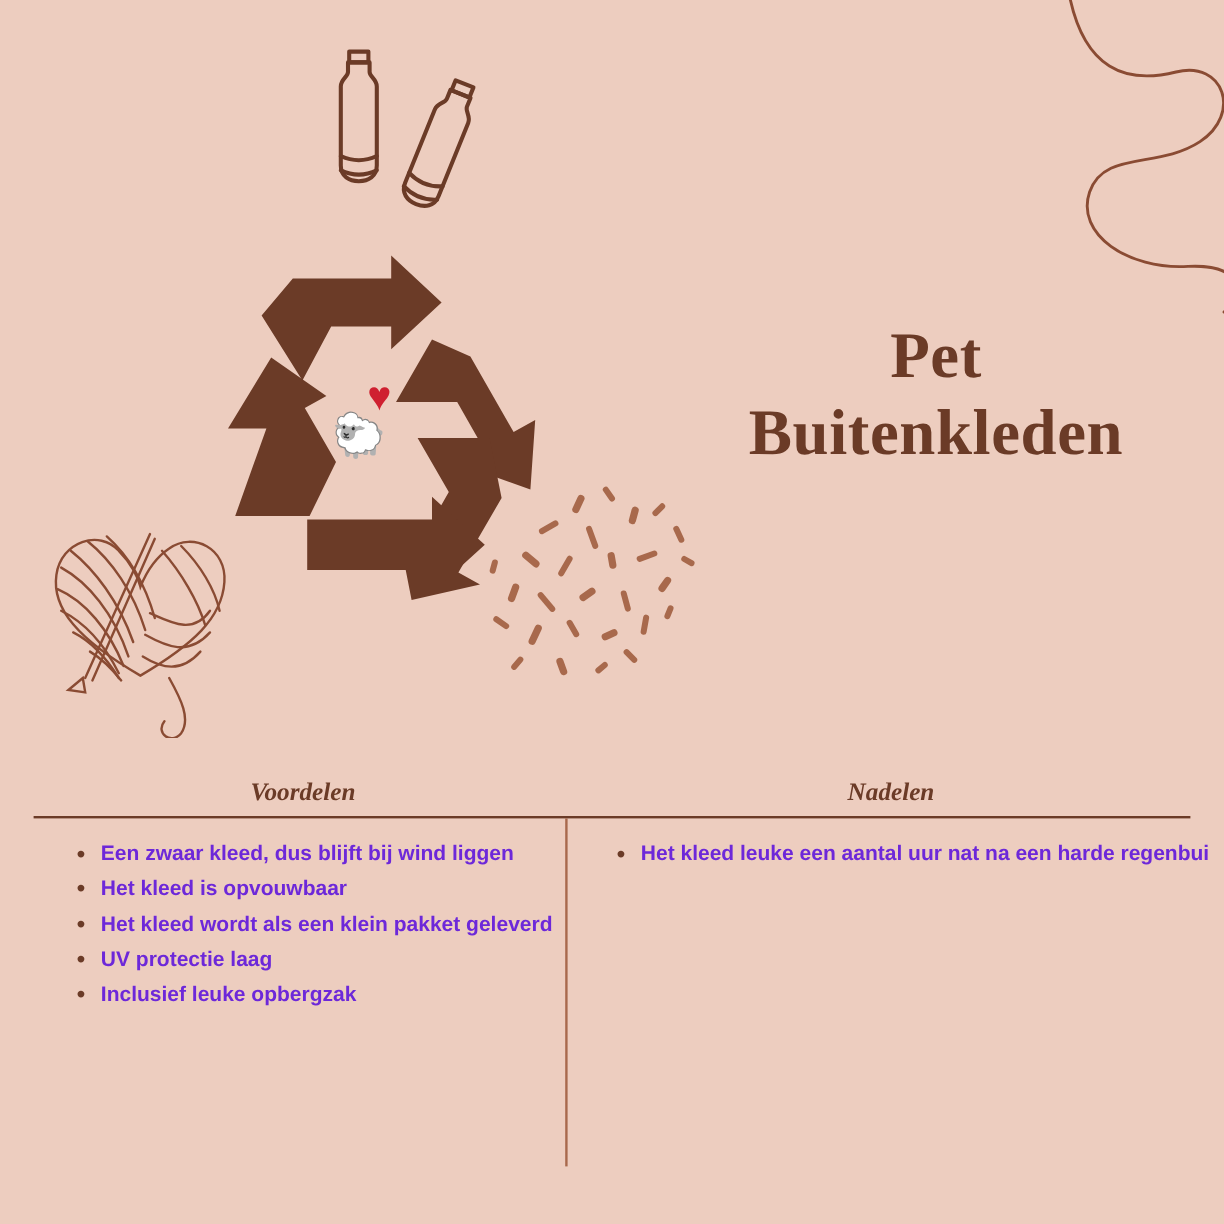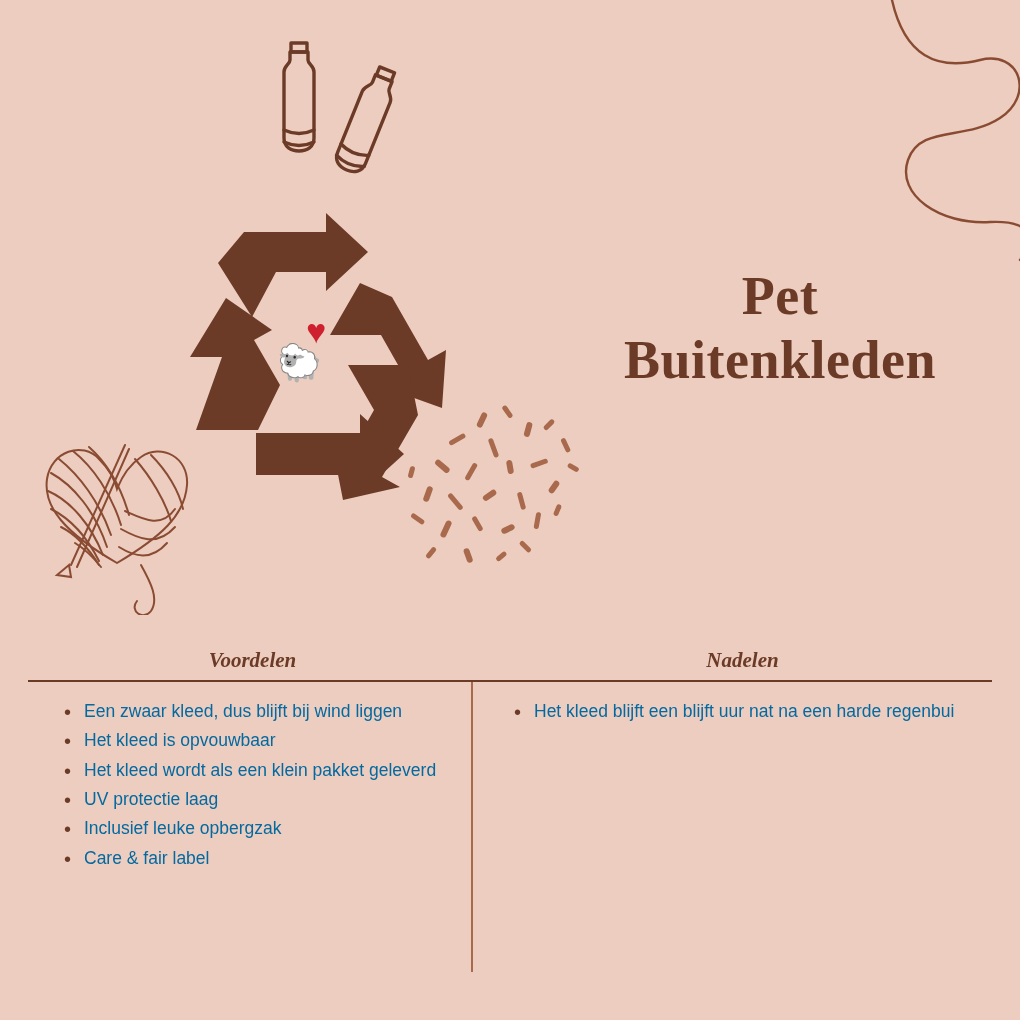--- a/index.html
+++ b/index.html
@@ -132,24 +132,25 @@
     height: 290px;
     background: #a8694c;
   }
 
   
   ul.benefits {
     position: absolute;
     margin: 0;
     padding: 0 0 0 22px;
     list-style: none;
-    color: #0369a1;
+    color: #6d28d9;
     font-size: 17.5px;
     line-height: 1.62;
     font-family: "Liberation Sans", sans-serif;
+    font-weight: bold;
   }
   ul.benefits.left  { left: 42px;  top: 697px; width: 405px; }
   ul.benefits.right { left: 492px; top: 697px; width: 495px; }
   ul.benefits li {
     position: relative;
     padding-left: 20px;
     margin-bottom: 1px;
   }
   ul.benefits li::before {
     content: "\2022";
@@ -273,20 +274,19 @@
 
   <div class="hrule"></div>
   <div class="vrule"></div>
 
   <ul class="benefits left">
     <li>Een zwaar kleed, dus blijft bij wind liggen</li>
     <li>Het kleed is opvouwbaar</li>
     <li>Het kleed wordt als een klein pakket geleverd</li>
     <li>UV protectie laag</li>
     <li>Inclusief leuke opbergzak</li>
-    <li>Care &amp; fair label</li>
   </ul>
 
   <ul class="benefits right">
-    <li>Het kleed blijft een blijft uur nat na een harde regenbui</li>
+    <li>Het kleed leuke een aantal uur nat na een harde regenbui</li>
   </ul>
 
 </div>
 
 </body></html>

